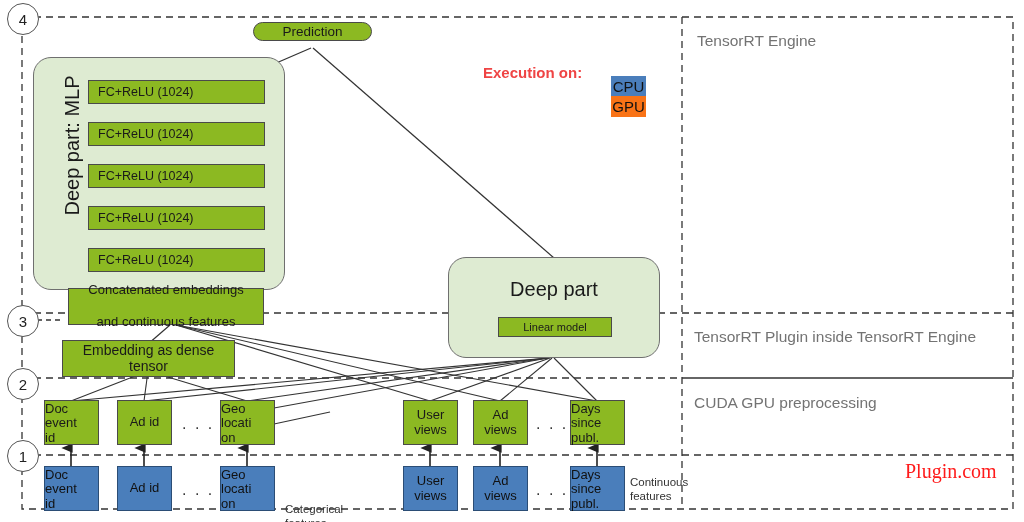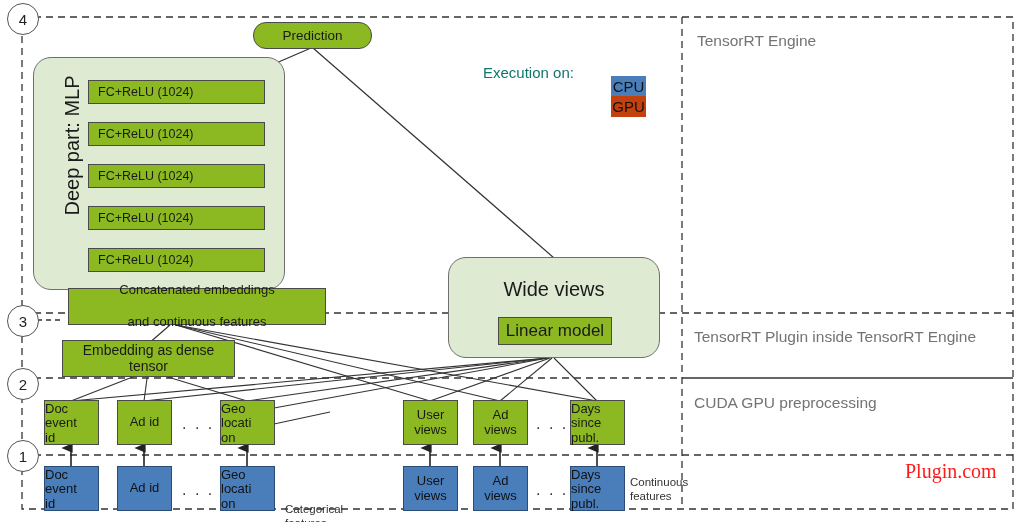--- a/index.html
+++ b/index.html
@@ -17,25 +17,25 @@
 
   .fc{font-size:12.5px;justify-content:flex-start;padding-left:9px;}
   .deep-label{position:absolute;left:-37px;top:76px;width:150px;transform:rotate(-90deg);
               transform-origin:center center;font-size:20px;color:#1a1a1a;text-align:center;}
   .wide-title{position:absolute;left:0;top:20px;width:100%;text-align:center;font-size:20px;color:#1a1a1a;}
   .feat{font-size:13px;flex-direction:column;}
   .dots{position:absolute;font-size:16px;color:#333;letter-spacing:2px;}
   .sidelbl{position:absolute;font-size:11.5px;color:#333;line-height:1.25;}
 
   .regionlbl{position:absolute;font-size:15.5px;color:#737373;}
-  .execlbl{position:absolute;font-size:15px;color:#0f766e;}
+  .execlbl{position:absolute;font-size:15px;color:#ef4444;font-weight:bold;}
   .cpu,.gpu{position:absolute;width:35px;height:21px;font-size:15px;color:#111;
             display:flex;align-items:center;justify-content:center;margin-top:24px;}
   .cpu{background:#4a7EBB;}
-  .gpu{background:#c2410c;justify-content:center;}
+  .gpu{background:#f97316;justify-content:center;}
 
   .circ{position:absolute;width:30px;height:30px;border-radius:50%;background:#fff;
         border:1.3px solid #555;display:flex;align-items:center;justify-content:center;
         font-size:15px;color:#222;}
   .watermark{position:absolute;font-family:"Liberation Serif", serif;font-size:20px;color:#ff1a1a;}
 </style>
 </head>
 <body>
 
 <div id="canvas">
@@ -116,37 +116,37 @@
   <div class="regionlbl" style="left:694px;top:394px;">CUDA GPU preprocessing</div>
 
   <div class="execlbl" style="left:483px;top:64px;">Execution on:</div>
   <div class="cpu" style="left:611px;top:52px;">
       <span>CPU</span>
     </div>
   <div class="gpu" style="left:611px;top:72px;">
       <span>GPU</span>
     </div>
 
-  <div class="abs gbox" style="left:253px;top:22px;width:119px;height:27px;font-size:13.5px;border-radius:13px;">Prediction</div>
+  <div class="abs gbox" style="left:253px;top:22px;width:119px;height:19px;font-size:13.5px;border-radius:13px;">Prediction</div>
 
   <div class="abs panelbox" style="left:33px;top:57px;width:252px;height:233px;">
     <div class="deep-label">Deep part: MLP</div>
   </div>
   <div class="abs gbox fc" style="left:88px;top:80px;width:177px;height:24px;">FC+ReLU (1024)</div>
   <div class="abs gbox fc" style="left:88px;top:122px;width:177px;height:24px;">FC+ReLU (1024)</div>
   <div class="abs gbox fc" style="left:88px;top:164px;width:177px;height:24px;">FC+ReLU (1024)</div>
   <div class="abs gbox fc" style="left:88px;top:206px;width:177px;height:24px;">FC+ReLU (1024)</div>
   <div class="abs gbox fc" style="left:88px;top:248px;width:177px;height:24px;">FC+ReLU (1024)</div>
 
   <div class="abs panelbox" style="left:448px;top:257px;width:212px;height:101px;">
-    <div class="wide-title">Wide views</div>
-  </div>
-  <div class="abs gbox" style="left:498px;top:317px;width:114px;height:28px;font-size:17px;">Linear model</div>
-
-  <div class="abs gbox" style="left:68px;top:288px;width:258px;height:37px;font-size:13px;flex-direction:column;gap:17px;">
+    <div class="wide-title">Deep part</div>
+  </div>
+  <div class="abs gbox" style="left:498px;top:317px;width:114px;height:20px;font-size:11px;">Linear model</div>
+
+  <div class="abs gbox" style="left:68px;top:288px;width:196px;height:37px;font-size:13px;flex-direction:column;gap:17px;">
     <span>Concatenated embeddings</span>
     <span>and continuous features</span>
   </div>
 
   <div class="abs gbox" style="left:62px;top:340px;width:173px;height:37px;font-size:14px;flex-direction:column;">
     <span>Embedding as dense</span>
     <span>tensor</span>
   </div>
 
   <div class="abs gbox feat" style="left:44px;top:400px;width:55px;height:45px;align-items:flex-start;padding-top:2px;">

